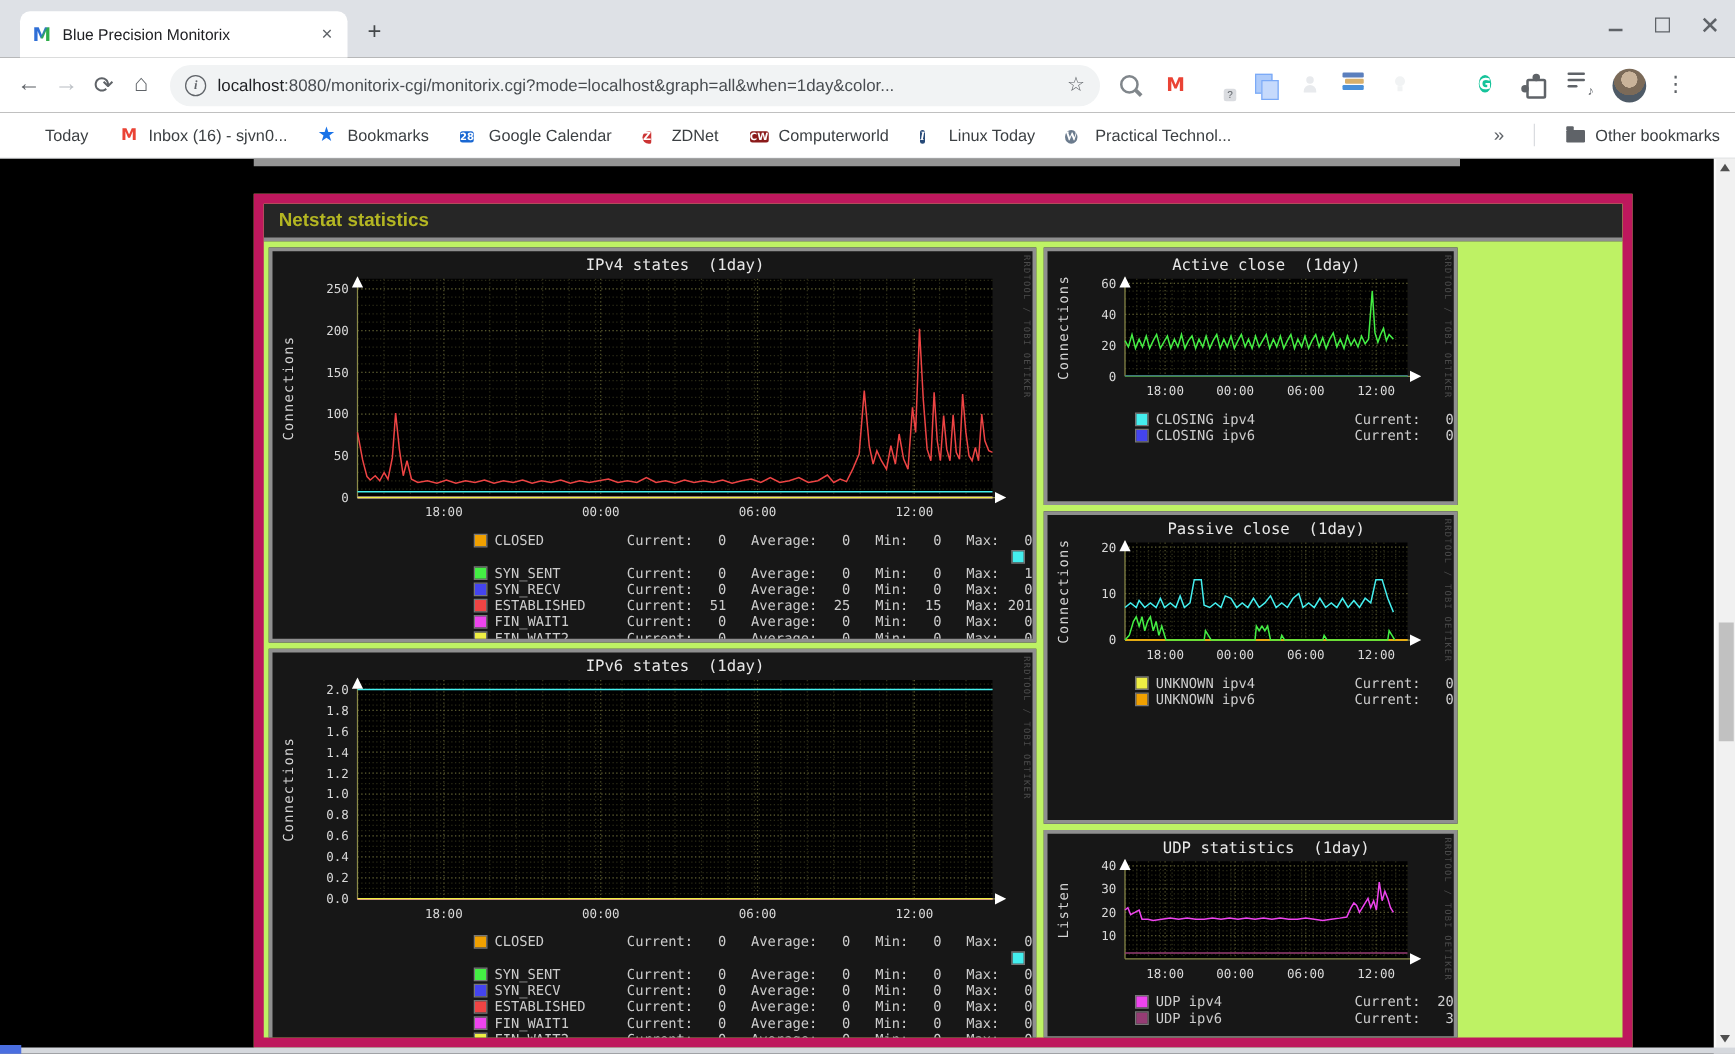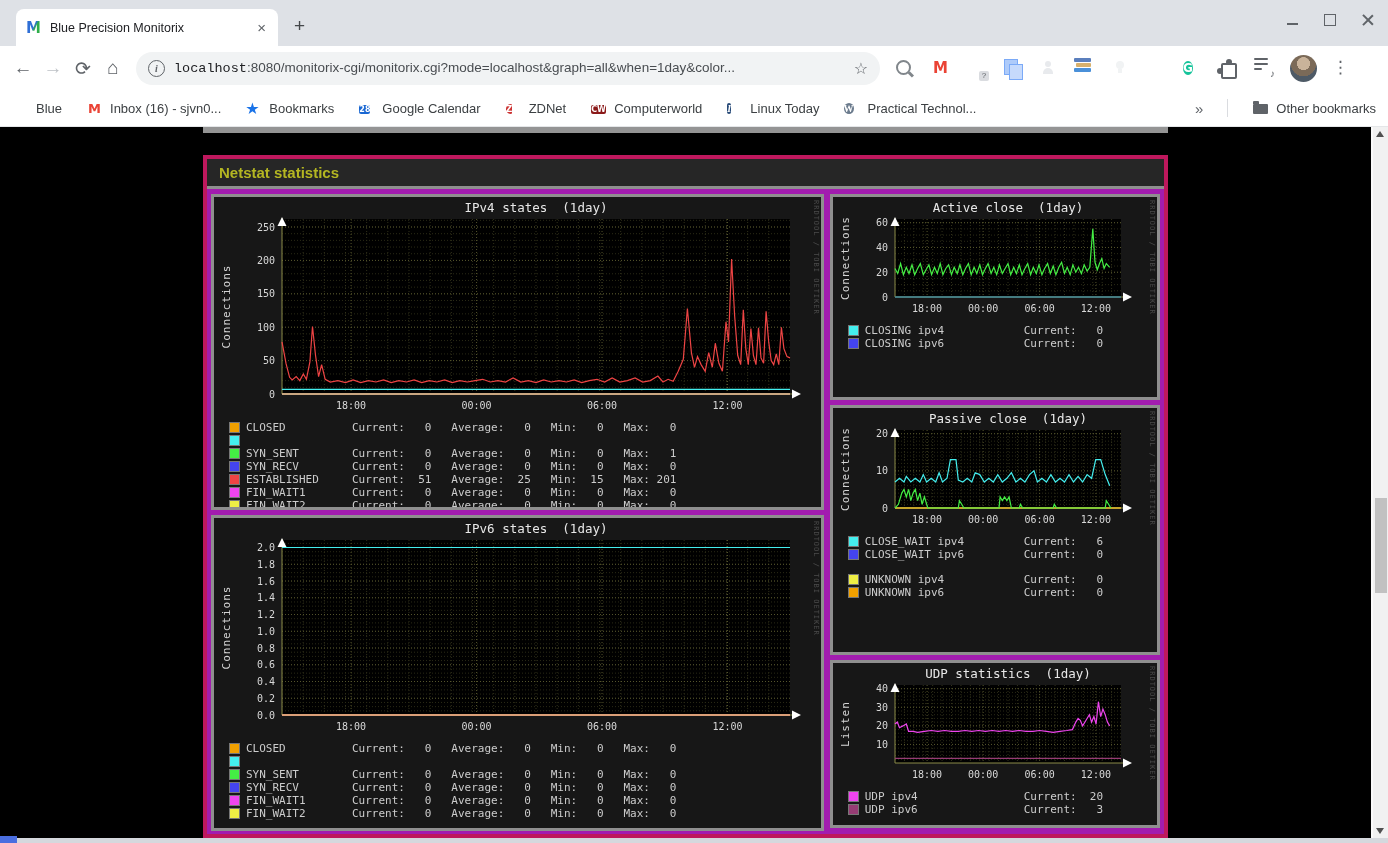--- a/index.html
+++ b/index.html
@@ -22,21 +22,21 @@
   .wc-close:before{transform:rotate(45deg);} .wc-close:after{transform:rotate(-45deg);}
   .toolbar{position:absolute;top:46px;left:0;width:1388px;height:44px;background:#fff;
     display:flex;align-items:center;padding:0 8px;box-sizing:border-box;}
   .nav-ic{width:30px;text-align:center;font-size:19px;color:#5f6368;flex:0 0 auto;}
   .nav-ic.disabled{color:#bdc1c6;}
   .omnibox{flex:1;height:33px;background:#f1f3f4;border-radius:17px;margin:0 8px;display:flex;
     align-items:center;padding:0 12px;min-width:0;max-width:720px;}
   .info-ic{width:15px;height:15px;border:1.4px solid #5f6368;border-radius:50%;color:#5f6368;
     font:italic bold 10px "Liberation Serif",serif;text-align:center;line-height:15px;margin-right:9px;flex:0 0 auto;}
   .url{font-size:13.5px;white-space:nowrap;overflow:hidden;flex:1;}
-  .url .host{color:#202124;font-family:Liberation Mono, monospace;} .url .rest{color:#494d51;}
+  .url .host{color:#202124;} .url .rest{color:#494d51;}
   .star-ic{color:#5f6368;font-size:16px;margin-left:8px;flex:0 0 auto;}
   .ext-row{display:flex;align-items:center;gap:15px;padding:0 6px;flex:0 0 auto;}
   .xic{width:21px;height:21px;position:relative;flex:0 0 auto;}
   .ic-mag{width:11px;height:11px;border:2px solid #80868b;border-radius:50%;position:absolute;left:2px;top:2px;}
   .ic-mag:after{content:"";position:absolute;left:10px;top:11px;width:6px;height:2.5px;background:#80868b;transform:rotate(45deg);}
   .ic-gmail{font:bold 15px "DejaVu Sans",sans-serif;color:#ea4335;text-align:center;line-height:21px;}
   .ic-chat{width:18px;height:18px;border-radius:50%;background:#0f9d58;margin:1px;}
   .ic-chat:after{content:"?";position:absolute;right:-2px;bottom:-2px;width:10px;height:10px;background:#dadce0;
     color:#5f6368;font-size:8px;text-align:center;line-height:10px;border-radius:2px;}
   .ic-copy{width:12px;height:14px;background:#aecbfa;border:1px solid #7baaf7;position:absolute;left:2px;top:1px;}
@@ -76,34 +76,34 @@
   .ic-cw{width:16px;height:15px;background:#8b1a1a;border-radius:2px;color:#fff;font:bold 8px "DejaVu Sans",sans-serif;text-align:center;line-height:15px;margin:1px;}
   .ic-lt{width:15px;height:15px;background:#274a78;border-radius:2px;color:#fff;font:italic bold 10px "Liberation Serif",serif;text-align:center;line-height:15px;margin:1px;}
   .ic-wp{width:16px;height:16px;border-radius:50%;background:#6b7b8d;color:#fff;font:bold 10px "Liberation Serif",serif;text-align:center;line-height:16px;}
   .ic-folder{width:15px;height:10px;background:#5f6368;border-radius:1px;position:absolute;left:1px;top:4px;}
   .ic-folder:before{content:"";position:absolute;left:0;top:-3px;width:6px;height:3px;background:#5f6368;border-radius:1px 1px 0 0;}
   .bm-chev{color:#5f6368;font-size:15px;margin-left:auto;}
   .bm-divider{width:1px;height:18px;background:#dadce0;}
   
   .content{position:absolute;top:127px;left:0;width:1371px;height:716px;background:#000;overflow:hidden;}
   .prev-strip{position:absolute;left:203px;top:0;width:965px;height:6px;background:#949494;}
-  .netstat{position:absolute;left:203px;top:28px;width:965px;height:683px;border:4px solid #be185d;
-    background:#a21caf;box-sizing:border-box;overflow:hidden;}
+  .netstat{position:absolute;left:203px;top:28px;width:1103px;height:683px;border:8px solid #be185d;
+    background:#bef264;box-sizing:border-box;overflow:hidden;}
   .section-header{height:27px;background:#262626;border-bottom:3px solid #8f8f8f;color:#b4b622;
     font:bold 15px "Liberation Sans",sans-serif;line-height:27px;padding-left:12px;}
   .panels{display:flex;gap:6px;padding:5px 4px;}
   .col-left{display:flex;flex-direction:column;gap:5px;width:614px;}
   .col-right{display:flex;flex-direction:column;gap:5px;width:331px;}
   .panel{border:3px solid #8f8f8f;background:#171717;position:relative;box-sizing:border-box;
     padding:2px 0 0 6px;overflow:hidden;}
   .panel.big{height:316px;}
   .panel.sm-a{height:206px;} .panel.sm-b{height:250px;} .panel.sm-c{height:168px;}
   .watermark{position:absolute;right:1px;top:3px;writing-mode:vertical-rl;font:7px "DejaVu Sans Mono",monospace;
     color:#4b4b4b;letter-spacing:1px;}
-  .lrow{display:flex;align-items:center;height:13px;}
+  .lrow{display:flex;align-items:center;height:13px;justify-content:flex-end;}
   .sw{width:9px;height:9px;margin:0 7px 0 10px;outline:1px solid #777;flex:0 0 auto;}
   .ltx{font:11px "DejaVu Sans Mono",monospace;color:#cccccc;white-space:pre;}
   .lgroup{margin-bottom:12px;}
   .legend{margin-top:3px;}
   
   .white-gap{position:absolute;top:127px;left:1371px;width:17px;height:716px;background:#fafafa;}
   .scrollbar{position:absolute;top:127px;right:0;width:15px;height:711px;background:#f1f1f1;}
   .sb-up{position:absolute;top:4px;left:3px;width:0;height:0;border-left:4.5px solid transparent;
     border-right:4.5px solid transparent;border-bottom:6px solid #505050;}
   .sb-down{position:absolute;bottom:4px;left:3px;width:0;height:0;border-left:4.5px solid transparent;
@@ -167,21 +167,21 @@
         <i>♪</i>
       </div>
     <div class="avatar"></div>
     <div class="kebab">⋮</div>
   </div>
 </div>
 
 <div class="bookmarks">
   <div class="bm">
     <span class="bm-ic"><span class="ic-apps"></span></span>
-    <span>Blue</span>
+    <span>Today</span>
   </div>
   <div class="bm">
     <span class="bm-ic ic-gmail" style="font-size:13px;line-height:17px;">M</span>
     <span>Inbox (16) - sjvn0...</span>
   </div>
   <div class="bm">
     <span class="bm-ic ic-star">★</span>
     <span>Bookmarks</span>
   </div>
   <div class="bm">
@@ -454,20 +454,24 @@
                 </div>
                 <div class="lrow">
                   <span class="sw" style="background: rgb(68, 238, 68);"></span>
                   <span class="ltx">SYN_SENT        Current:   0   Average:   0   Min:   0   Max:   0</span>
                 </div>
                 <div class="lrow">
                   <span class="sw" style="background: rgb(68, 68, 238);"></span>
                   <span class="ltx">SYN_RECV        Current:   0   Average:   0   Min:   0   Max:   0</span>
                 </div>
                 <div class="lrow">
+                  <span class="sw" style="background: rgb(238, 68, 68);"></span>
+                  <span class="ltx">ESTABLISHED     Current:   0   Average:   0   Min:   0   Max:   0</span>
+                </div>
+                <div class="lrow">
                   <span class="sw" style="background: rgb(238, 68, 238);"></span>
                   <span class="ltx">FIN_WAIT1       Current:   0   Average:   0   Min:   0   Max:   0</span>
                 </div>
                 <div class="lrow">
                   <span class="sw" style="background: rgb(238, 238, 68);"></span>
                   <span class="ltx">FIN_WAIT2       Current:   0   Average:   0   Min:   0   Max:   0</span>
                 </div>
               </div></div>
           <div class="watermark">RRDTOOL / TOBI OETIKER</div>
         </div>
@@ -615,30 +619,20 @@
                 <polyline points="56.0,98.0 282.0,98.0" fill="none" stroke="#448844" stroke-width="1.2"></polyline>
                 <polyline points="56.0,98.0 282.0,98.0" fill="none" stroke="#EEEE44" stroke-width="1.2"></polyline>
                 <polyline points="56.0,98.0 282.0,98.0" fill="none" stroke="#F0A000" stroke-width="1.2"></polyline>
                 <polyline points="56.0,98.0 59.4,94.3 62.8,83.1 65.0,79.4 67.3,86.9 69.6,79.4 71.8,90.6 74.1,83.1 76.3,79.4 78.6,90.6 80.9,83.1 83.1,94.3 85.4,86.9 88.8,98.0 119.3,98.0 120.4,90.6 122.7,94.3 124.9,98.0 160.0,98.0 161.1,86.9 163.3,90.6 165.6,86.9 167.9,90.6 170.1,86.9 172.4,98.0 180.3,98.0 181.4,94.3 183.7,98.0 214.2,98.0 215.3,94.3 217.6,98.0 266.2,98.0 267.3,90.6 269.6,94.3 271.8,98.0" fill="none" stroke="#44EE44" stroke-width="1.2"></polyline>
                 <polyline points="56.0,72.0 60.5,68.3 65.0,72.0 67.3,66.4 71.8,72.0 76.3,68.3 80.9,72.0 84.3,64.6 87.6,72.0 92.2,68.3 96.7,72.0 100.1,62.7 103.5,72.0 108.0,68.3 111.4,49.7 117.0,49.7 119.3,70.1 123.8,72.0 128.3,68.3 132.8,72.0 136.2,62.7 140.8,64.6 145.3,72.0 149.8,68.3 154.3,72.0 158.8,64.6 163.3,72.0 167.9,68.3 172.4,62.7 176.9,72.0 181.4,68.3 185.9,72.0 190.5,64.6 195.0,60.9 198.4,72.0 202.9,68.3 207.4,72.0 211.9,64.6 216.5,72.0 221.0,68.3 225.5,72.0 230.0,64.6 234.5,72.0 239.1,66.4 243.6,72.0 248.1,64.6 252.6,68.3 256.7,49.7 261.7,49.7 266.2,64.6 270.7,75.7" fill="none" stroke="#44EEEE" stroke-width="1.2"></polyline>
                 <polygon points="51.5,27 60.5,27 56,18" fill="#ffffff"></polygon>
                 <polygon points="293,98 284,93.5 284,102.5" fill="#ffffff"></polygon>
                 <text x="169" y="13" fill="#e8e8e8" font-size="12.5px" font-family="DejaVu Sans Mono, monospace" text-anchor="middle" xml:space="preserve" style="white-space: pre;">Passive close  (1day)</text>
                 <text x="10" y="59" fill="#d4d4d4" font-size="11px" font-family="DejaVu Sans Mono, monospace" text-anchor="middle" xml:space="preserve" transform="rotate(-90 10 59)" letter-spacing="1" style="white-space: pre;">Connections</text>
               </svg><div class="legend">
-                <div class="lgroup">
-                  <div class="lrow">
-                    <span class="sw" style="background: rgb(68, 238, 238);"></span>
-                    <span class="ltx">CLOSE_WAIT ipv4         Current:   6</span>
-                  </div>
-                  <div class="lrow">
-                    <span class="sw" style="background: rgb(68, 68, 238);"></span>
-                    <span class="ltx">CLOSE_WAIT ipv6         Current:   0</span>
-                  </div>
-                </div>
                 <div class="lgroup">
                   <div class="lrow">
                     <span class="sw" style="background: rgb(238, 238, 68);"></span>
                     <span class="ltx">UNKNOWN ipv4            Current:   0</span>
                   </div>
                   <div class="lrow">
                     <span class="sw" style="background: rgb(240, 160, 0);"></span>
                     <span class="ltx">UNKNOWN ipv6            Current:   0</span>
                   </div>
                 </div>

